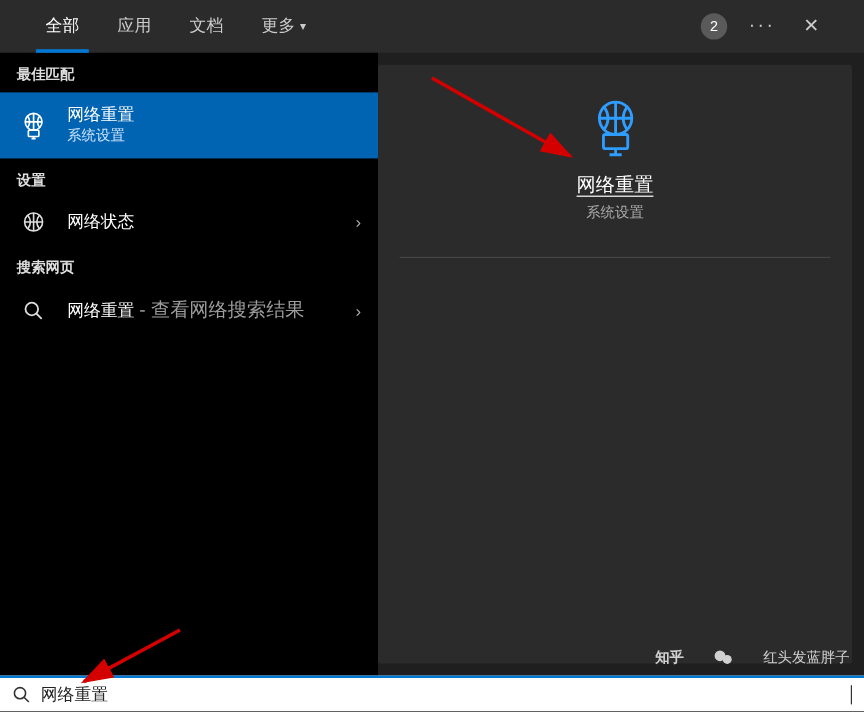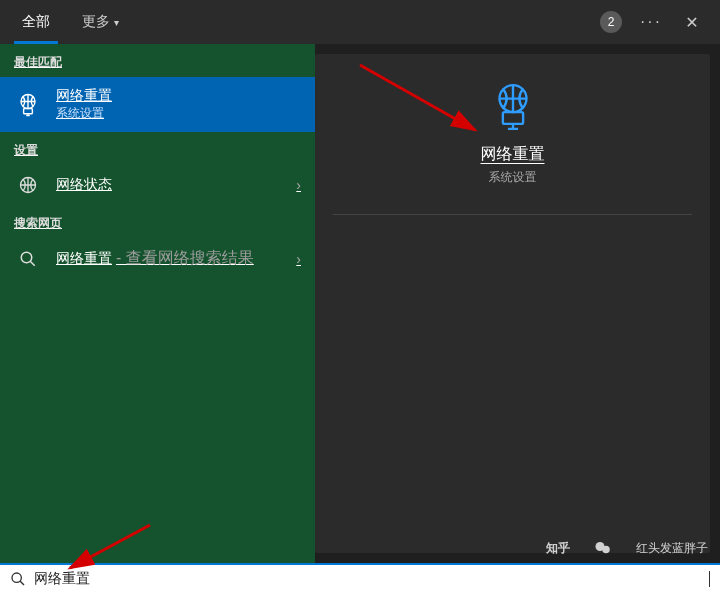--- a/index.html
+++ b/index.html
@@ -1,30 +1,30 @@
 <!DOCTYPE html>
 <html><head>
 <meta charset="utf-8">
 <style>
   * { margin: 0; padding: 0; box-sizing: border-box; font-family: "Segoe UI", "Microsoft YaHei", sans-serif; }
   body { width: 720px; height: 593px; background: #1f1f1f; color: #fff; position: relative; overflow: hidden; }
   .window { width: 100%; height: 563px; background: #1f1f1f; display: flex; flex-direction: column; }
-  .header { display: flex; align-items: center; height: 44px; background: #2b2b2b; padding: 0 6px; }
+  .header { display: flex; align-items: center; height: 44px; background: #2b2b2b; padding: 0 22px; }
   .tabs { display: flex; height: 100%; }
   .tab { padding: 0 16px; display: flex; align-items: center; font-size: 14px; color: #ccc; cursor: pointer; position: relative; }
   .tab.active { color: #fff; }
   .tab.active::after { content: ""; position: absolute; left: 8px; right: 8px; bottom: 0; height: 3px; background: #0078d4; }
   .more-tab { display: flex; align-items: center; gap: 4px; }
   .chev { font-size: 10px; }
   .header-right { margin-left: auto; display: flex; align-items: center; gap: 18px; padding-right: 10px; }
   .count-badge { background: #5a5a5a; color: #fff; width: 22px; height: 22px; border-radius: 11px; display: flex; align-items: center; justify-content: center; font-size: 12px; }
   .dots { letter-spacing: 2px; color: #ccc; cursor: pointer; }
   .close-x { font-size: 16px; color: #ccc; cursor: pointer; width: 24px; text-align: center; }
   .body { flex: 1; display: flex; min-height: 0; }
-  .left-pane { width: 315px; background: #14532d; overflow-y: auto; text-decoration: underline; }
+  .left-pane { width: 315px; background: #000000; overflow-y: auto; }
   .section-label { font-size: 12px; color: #ddd; font-weight: 600; padding: 10px 14px 6px; }
   .result-item { display: flex; align-items: center; padding: 10px 14px; gap: 14px; cursor: pointer; position: relative; }
   .result-item.selected { background: #0064b3; }
   .result-item .icon-wrap { width: 28px; display: flex; justify-content: center; color: #fff; }
   .result-text { display: flex; flex-direction: column; }
   .result-title { font-size: 14px; color: #fff; }
   .result-sub { font-size: 12px; color: #cce4ff; }
   .result-item:not(.selected) .result-sub { color: #9c9c9c; }
   .chev-right { margin-left: auto; color: #aaa; font-size: 14px; }
   .inline-sub { font-size: 16px; color: #9c9c9c; margin-left: 4px; }
@@ -48,20 +48,22 @@
   .watermark .wx { width: 18px; height: 18px; }
   svg { display: block; }
 </style>
 </head>
 <body>
 
 <div class="window">
   <div class="header">
     <div class="tabs">
       <div class="tab active">全部</div>
+      <div class="tab">应用</div>
+      <div class="tab">文档</div>
       <div class="tab more-tab">
         <span>更多</span>
         <span class="chev">▾</span>
       </div>
     </div>
     <div class="header-right">
       <div class="count-badge">2</div>
       <div class="dots">···</div>
       <div class="close-x">✕</div>
     </div>

